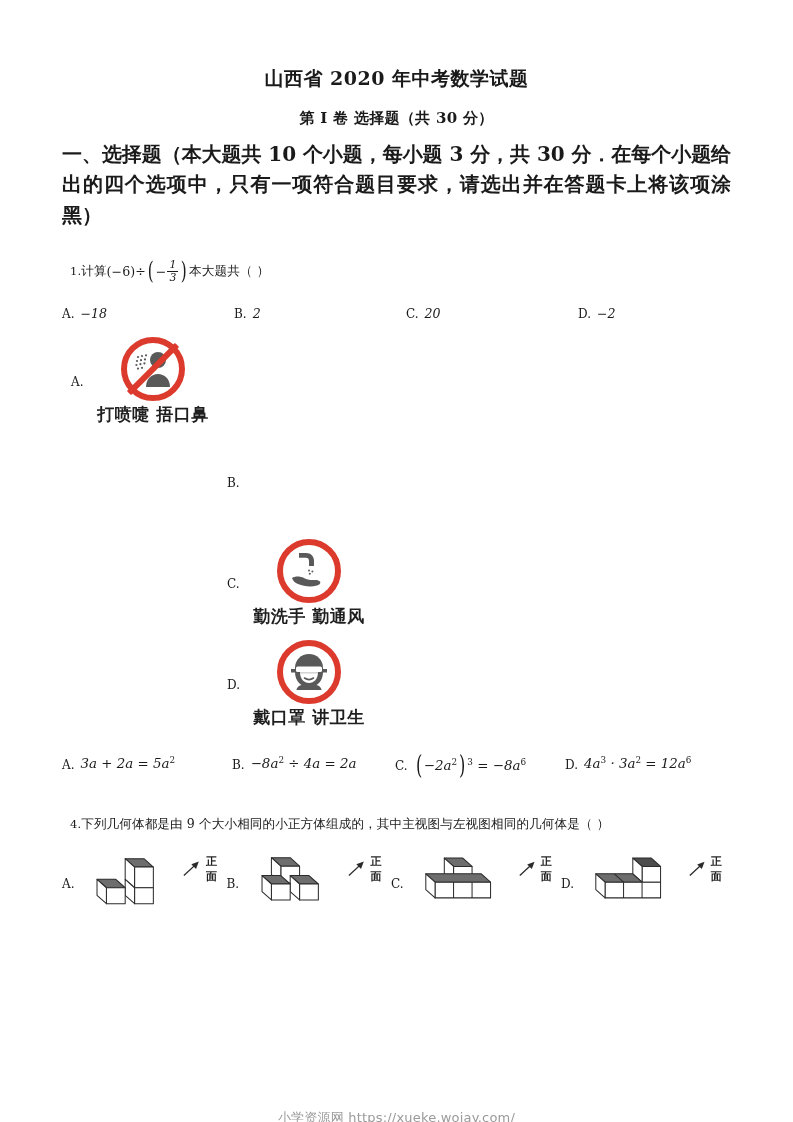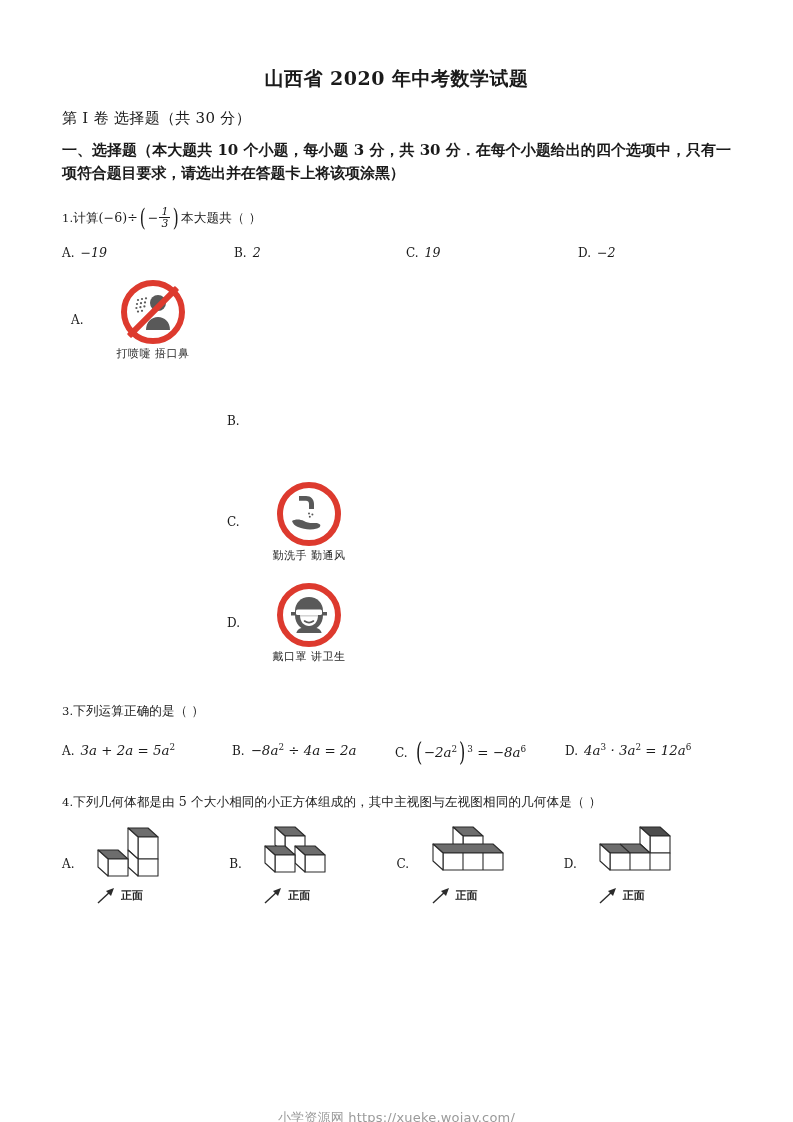--- a/index.html
+++ b/index.html
@@ -30,42 +30,42 @@
   .doc-title {
     text-align: center;
     font-size: 19px;
     font-weight: bold;
     letter-spacing: 0.5px;
     margin: 0;
     padding-top: 66px;
     font-family: "DejaVu Serif", "Liberation Serif", serif;
   }
   .sub-title {
-    text-align: left;
+    text-align: center;
     font-size: 15px;
-    font-weight: normal;
+    font-weight: bold;
     margin: 0;
     padding-top: 17px;
     letter-spacing: 0.3px;
   }
   .section-heading {
-    font-size: 15px;
+    font-size: 20px;
     font-weight: bold;
     line-height: 1.52;
     margin: 0;
     padding-top: 11px;
     text-align: justify;
     letter-spacing: -0.1px;
   }
 
   
   .q-stem {
     font-size: 12.6px;
     line-height: 1.78;
-    margin: 0;
+    margin: 8px;
     text-align: justify;
     letter-spacing: 0.1px;
   }
   .q-stem.first { padding-top: 22px; }
 
   .qnum { font-size: 11.5px; }
 
   
   .math {
     font-family: "DejaVu Serif", "Liberation Serif", serif;
@@ -140,22 +140,22 @@
     flex: none;
     text-align: left;
   }
   .pict-block {
     display: flex;
     flex-direction: column;
     align-items: center;
     width: 120px;
   }
   .pict-cap {
-    font-size: 11px;
-    font-weight: normal;
+    font-size: 17px;
+    font-weight: bold;
     font-family: "DejaVu Sans", "Liberation Sans", sans-serif;
     letter-spacing: 0.5px;
     margin-top: 2px;
     white-space: nowrap;
     color: #1f1f1f;
   }
   .sign {
     width: 64px;
     height: 64px;
     position: relative;
@@ -200,21 +200,21 @@
     align-items: center;
     width: 170px;
   }
   .solid-cell .slbl {
     font-size: 12px;
     width: 20px;
     flex: none;
   }
   .solid-wrap {
     display: flex;
-    flex-direction: column;
+    flex-direction: row;
     align-items: flex-start;
   }
   .zhengmian {
     display: flex;
     align-items: center;
     margin-top: 1px;
     padding-left: 14px;
   }
   .zm-text {
     font-size: 11px;
@@ -246,29 +246,29 @@
   <h2 class="sub-title">第 I 卷   选择题（共 30 分）</h2>
   <p class="section-heading">一、选择题（本大题共 10 个小题，每小题 3 分，共 30 分．在每个小题给出的四个选项中，只有一项符合题目要求，请选出并在答题卡上将该项涂黑）</p>
 
   <p class="q-stem first">
     <span class="qnum">1.</span><span>计算</span><span class="math"><span class="up">(−6)÷</span><span class="paren-big">(</span><span class="up">−</span><span class="frac"><span class="num">1</span><span class="den">3</span></span><span class="paren-big">)</span></span><span>本大题共（     ）</span>
   </p>
 
   <div class="opt-row q1-opts">
     <div class="opt">
       <span class="opt-lbl">A.</span>
-      <span class="math">−19</span>
+      <span class="math">−18</span>
     </div>
     <div class="opt">
       <span class="opt-lbl">B.</span>
       <span class="math">2</span>
     </div>
     <div class="opt">
       <span class="opt-lbl">C.</span>
-      <span class="math">19</span>
+      <span class="math">20</span>
     </div>
     <div class="opt">
       <span class="opt-lbl">D.</span>
       <span class="math">−2</span>
     </div>
   </div>
 
 
   <div class="pict-list">
 
@@ -342,23 +342,20 @@
               <path d="M12 36c3-2.4 17-2.4 20 0 1.6 1.2 2.4 2.6 2.6 4H9.4c0.2-1.4 1-2.8 2.6-4z" fill="#595959"></path>
             </svg>
           </span>
           <span class="ring"></span>
         </div>
         <div class="pict-cap">戴口罩 讲卫生</div>
       </div>
     </div>
   </div>
 
-  <p class="q-stem" style="padding-top:26px;">
-    <span class="qnum">3.</span><span>下列运算正确的是（     ）</span>
-  </p>
 
   <div class="opt-row q3-opts">
     <div class="opt">
       <span class="opt-lbl">A.</span>
       <span class="math">3<span class="iv">a</span> + 2<span class="iv">a</span> = 5<span class="iv">a</span><sup class="expn">2</sup></span>
     </div>
     <div class="opt">
       <span class="opt-lbl">B.</span>
       <span class="math">−8<span class="iv">a</span><sup class="expn">2</sup> ÷ 4<span class="iv">a</span> = 2<span class="iv">a</span></span>
     </div>
@@ -366,21 +363,21 @@
       <span class="opt-lbl">C.</span>
       <span class="math"><span class="paren-big">(</span>−2<span class="iv">a</span><sup class="expn">2</sup><span class="paren-big">)</span><sup class="expn">3</sup> = −8<span class="iv">a</span><sup class="expn">6</sup></span>
     </div>
     <div class="opt">
       <span class="opt-lbl">D.</span>
       <span class="math">4<span class="iv">a</span><sup class="expn">3</sup> · 3<span class="iv">a</span><sup class="expn">2</sup> = 12<span class="iv">a</span><sup class="expn">6</sup></span>
     </div>
   </div>
 
   <p class="q-stem" style="padding-top:26px;">
-    <span class="qnum">4.</span><span>下列几何体都是由 5 个大小相同的小正方体组成的，其中主视图与左视图相同的几何体是（     ）</span>
+    <span class="qnum">4.</span><span>下列几何体都是由 9 个大小相同的小正方体组成的，其中主视图与左视图相同的几何体是（     ）</span>
   </p>
 
   <div class="solid-row">
 
     <div class="solid-cell">
       <span class="slbl">A.</span>
       <div class="solid-wrap">
         <svg width="92" height="62" viewBox="0 0 92 62">
           <g stroke="#2b2b2b" stroke-width="1.1" stroke-linejoin="round">
 

